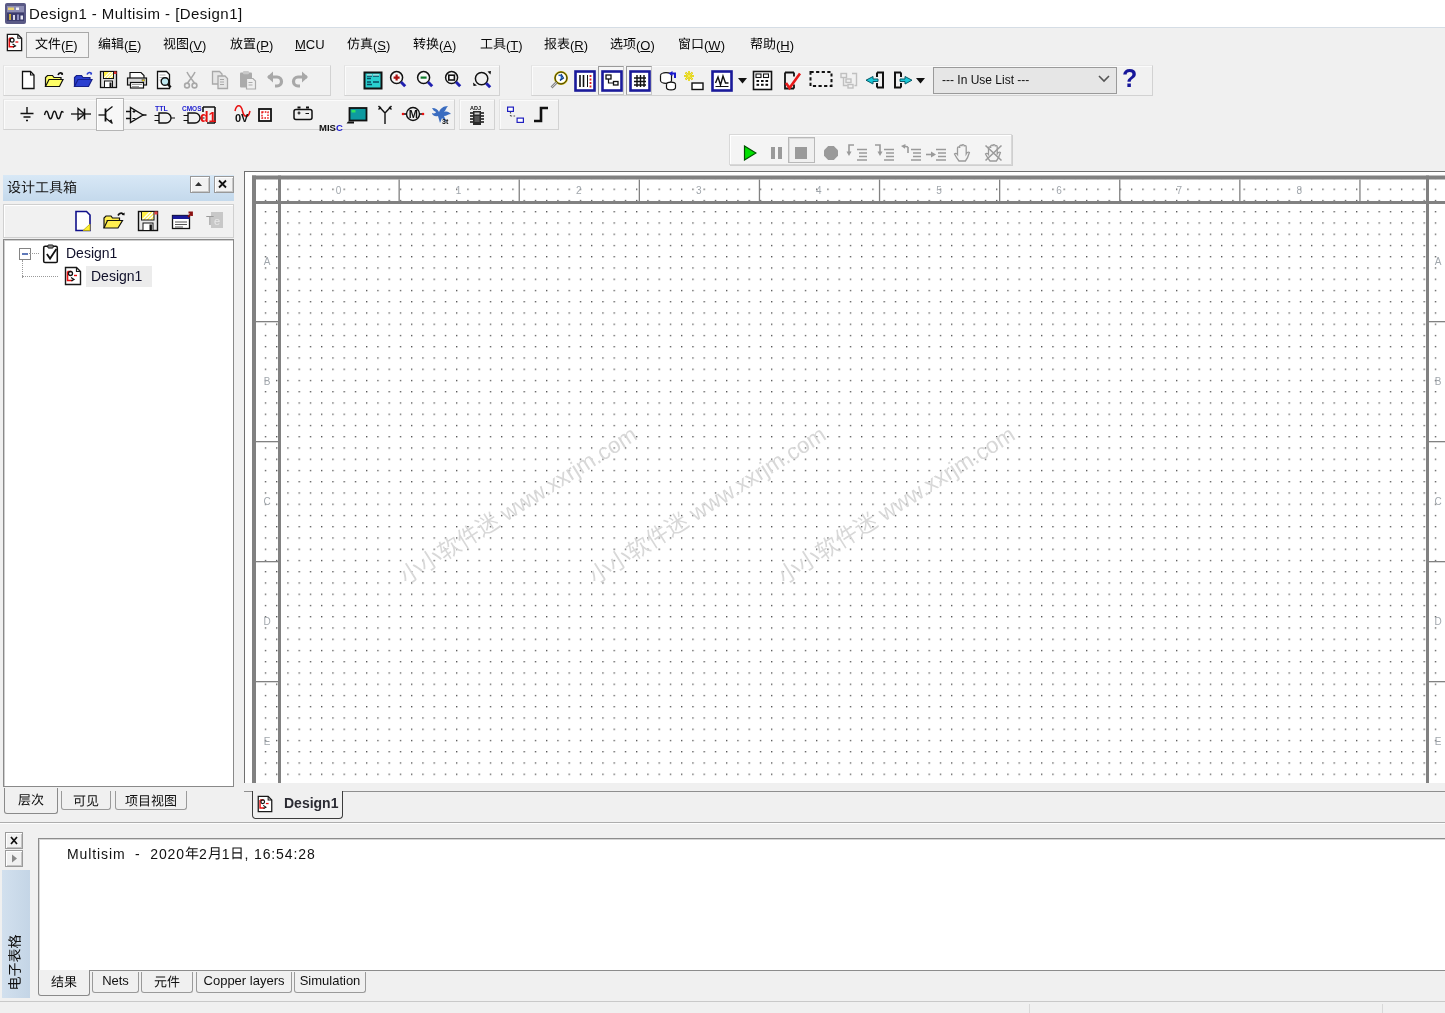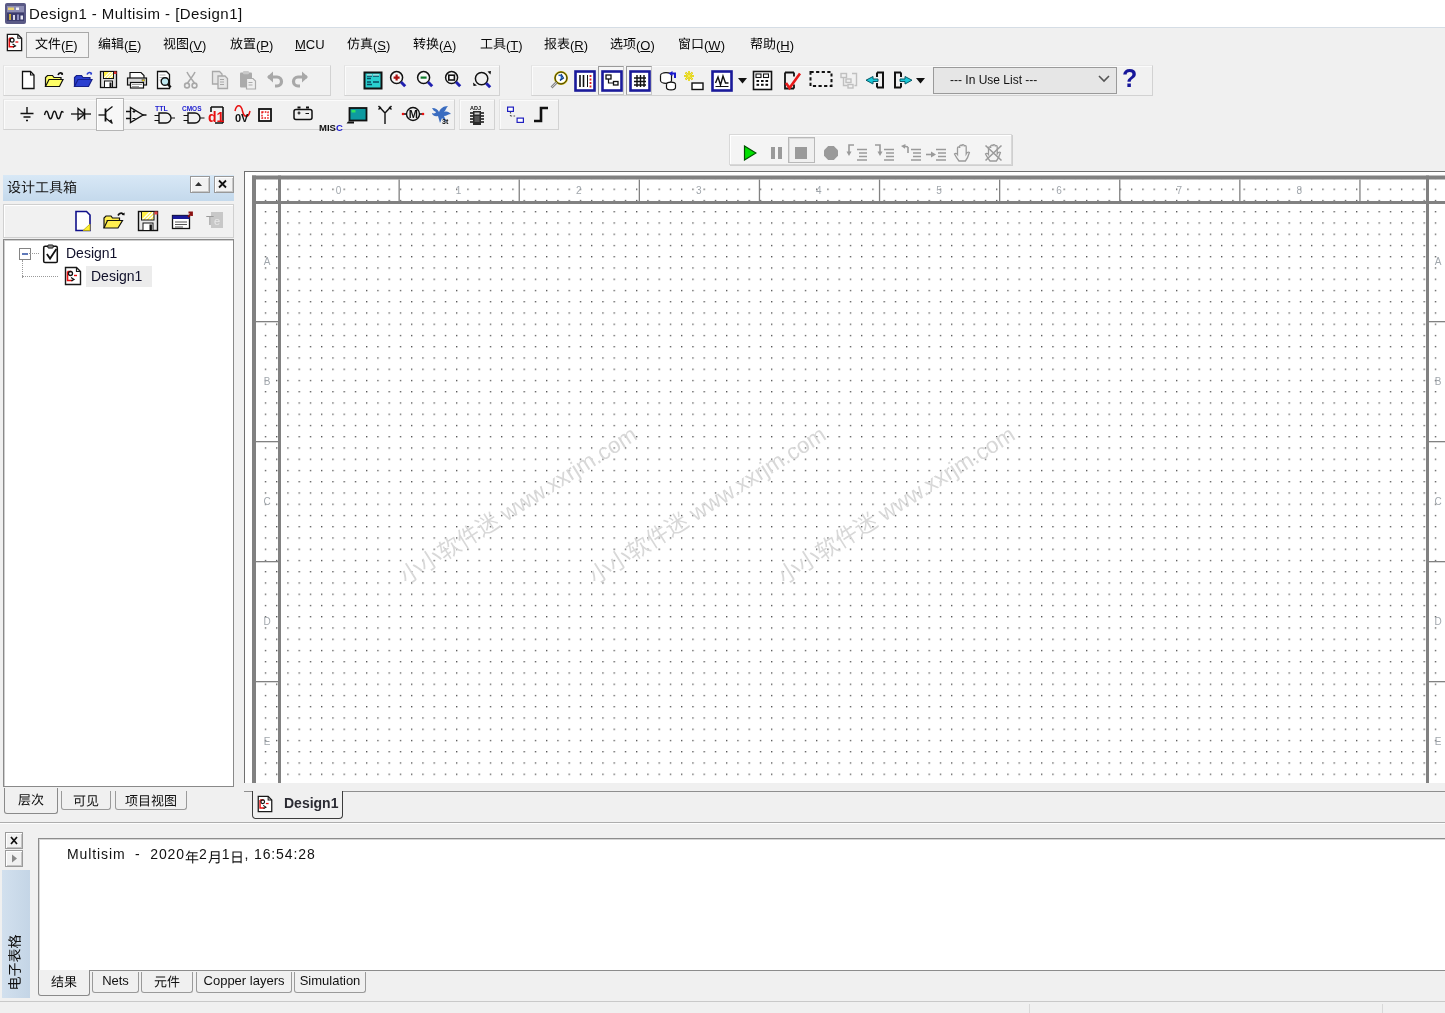--- a/index.html
+++ b/index.html
@@ -9,21 +9,21 @@
 .title-txt{position:absolute;left:29px;top:5px;font-size:15px;color:#101010;letter-spacing:.45px}
 .menubar{position:absolute;left:0;top:28px;width:1445px;height:33px;background:#f0f0f0}
 .mi{position:absolute;top:9px;font-size:13px;color:#0a0a0a;white-space:nowrap;display:flex;align-items:baseline}
 .mi u{text-decoration:underline}
 .mi svg{margin-bottom:-1.5px}
 .phead svg{display:block;margin-top:4.5px}
 .filebox{position:absolute;left:26px;top:4px;width:63px;height:26px;border:1px solid #a8a8a8;background:#f3f3f3}
 .tb{position:absolute;left:0;width:1445px;background:#f0f0f0}
 .band{position:absolute;background:#f1f1f1;border:1px solid #d2d2d2;border-top-color:#e8e8e8;border-left-color:#e2e2e2;box-shadow:inset 1px 1px 0 #fbfbfb}
 .ic{position:absolute;width:20px;height:20px}
-.cb{position:absolute;left:933px;top:6px;width:184px;height:27px;background:#e6e6e6;border:1px solid #9a9a9a;font-size:12px;color:#111;line-height:25px;padding-left:16px}
+.cb{position:absolute;left:933px;top:6px;width:184px;height:27px;background:#e6e6e6;border:1px solid #9a9a9a;font-size:12px;color:#111;line-height:25px;padding-left:8px}
 .cb .chev{position:absolute;right:8px;top:7px;width:10px;height:10px}
 .qm{position:absolute;left:1122px;top:3px;font-size:25px;font-weight:bold;color:#16169a}
 .simband{position:absolute;left:729px;top:2px;width:283px;height:31px;background:#f4f4f4;border:1px solid #d8d8d8;box-shadow:inset 1px 1px 0 #fff,1px 1px 0 #cfcfcf}
 .stopframe{position:absolute;left:788px;top:5px;width:27px;height:26px;background:#f0f0f0;border:1px solid #b9b9b9;box-shadow:inset 1px 1px 0 #dcdcdc}
 .panel{position:absolute;left:0;top:170px;width:238px;height:655px;background:#f0f0f0}
 .phead{position:absolute;left:3px;top:5px;width:231px;height:26px;background:linear-gradient(#d8e8f6,#c4d9ec);font-size:13px;color:#1a1a1a;line-height:26px;padding-left:4px}
 .pbtn{position:absolute;top:6px;width:20px;height:17px;background:#f2f2f2;border:1px solid #999;box-shadow:inset 1px 1px 0 #fff,inset -1px -1px 0 #c8c8c8}
 .ptool{position:absolute;left:3px;top:34px;width:231px;height:34px;background:#f1f1f1;border:1px solid #d0d0d0;box-shadow:inset 1px 1px 0 #fff}
 .ptree{position:absolute;left:3px;top:69px;width:231px;height:548px;background:#fff;border:1px solid #898989;box-shadow:inset 1px 1px 0 #cfcfcf}
 .ttxt{position:absolute;font-size:14px;color:#10102a;white-space:nowrap}
@@ -544,21 +544,21 @@
         <path d="M1.5 11.5H6M1.5 16.5H6M18 14h4" stroke="#111" stroke-width="1.2"></path>
       </svg>
     </div>
     <div class="ic" style="left:181px;top:6px;width:22px;height:22px">
       <svg width="26" height="22" viewBox="0 0 26 22">
         <text x="1" y="7" font-family="Liberation Sans" font-size="6.5" font-weight="bold" fill="#2020d0">CMOS</text>
         <path d="M7 9v10h7a5 5 0 0 0 0-10z" fill="none" stroke="#111" stroke-width="1.4"></path>
         <path d="M2.5 11.5H7M2.5 16.5H7M19 14h4.5" stroke="#111" stroke-width="1.2"></path>
       </svg>
     </div>
-    <div class="ic" style="left:207px;top:6px;width:22px;height:22px">
+    <div class="ic" style="left:199px;top:6px;width:22px;height:22px">
       <svg width="20" height="22" viewBox="0 0 20 22">
         <path d="M4 3h12M4 3v5M16 3v16M16 19H8" fill="none" stroke="#111" stroke-width="1.6"></path>
         <text x="1" y="18" font-family="Liberation Sans" font-size="14" font-weight="bold" fill="#e81010">d1</text>
       </svg>
     </div>
     <div class="ic" style="left:233px;top:4px;width:22px;height:22px">
       <svg width="20" height="22" viewBox="0 0 20 22">
         <path d="M2 9c1.5-7 6-7 7.5 0s6 7 7.5 0" fill="none" stroke="#e81010" stroke-width="1.5"></path>
         <text x="2" y="20" font-family="Liberation Sans" font-size="11" font-weight="bold" fill="#111">0V</text>
       </svg>
@@ -936,21 +936,21 @@
     </div>
     <div class="abs" style="left:-17px;top:125px;width:62px;height:17px;font-size:14px;color:#111;transform:rotate(-90deg);white-space:nowrap">
       <svg width="56" height="14" viewBox="0 0 4000 1000" style="display:block;margin-top:1.5px" fill="#111">
         <use href="#u7535" x="0"></use>
         <use href="#u5b50" x="1000"></use>
         <use href="#u8868" x="2000"></use>
         <use href="#u683c" x="3000"></use>
       </svg>
     </div>
     <div class="bwhite">
-      <div class="abs" style="left:28px;top:7px;font-size:14px;letter-spacing:.9px;color:#111;display:flex;align-items:flex-end;white-space:pre">Multisim&nbsp; -&nbsp; 2020<svg width="14" height="14" viewBox="0 0 1000 1000" style="margin-bottom:-1.7px" fill="#111">
+      <div class="abs" style="left:28px;top:7px;font-size:14px;letter-spacing:.9px;color:#111;display:flex;align-items:flex-start;white-space:pre">Multisim&nbsp; -&nbsp; 2020<svg width="14" height="14" viewBox="0 0 1000 1000" style="margin-bottom:-1.7px" fill="#111">
           <use href="#u5e74" x="0"></use>
         </svg>2<svg width="14" height="14" viewBox="0 0 1000 1000" style="margin-bottom:-1.7px" fill="#111">
           <use href="#u6708" x="0"></use>
         </svg>1<svg width="14" height="14" viewBox="0 0 1000 1000" style="margin-bottom:-1.7px" fill="#111">
           <use href="#u65e5" x="0"></use>
         </svg>, 16:54:28</div>
     </div>
     <div class="btab" style="left:38px;top:144px;width:52px;height:26px;line-height:24px;border-color:#8a8a8a;z-index:3">
       <svg style="display:block;margin:5px auto 0" width="26" height="13" viewBox="0 0 2000 1000" fill="#111">
         <use href="#u7ed3" x="0"></use>

